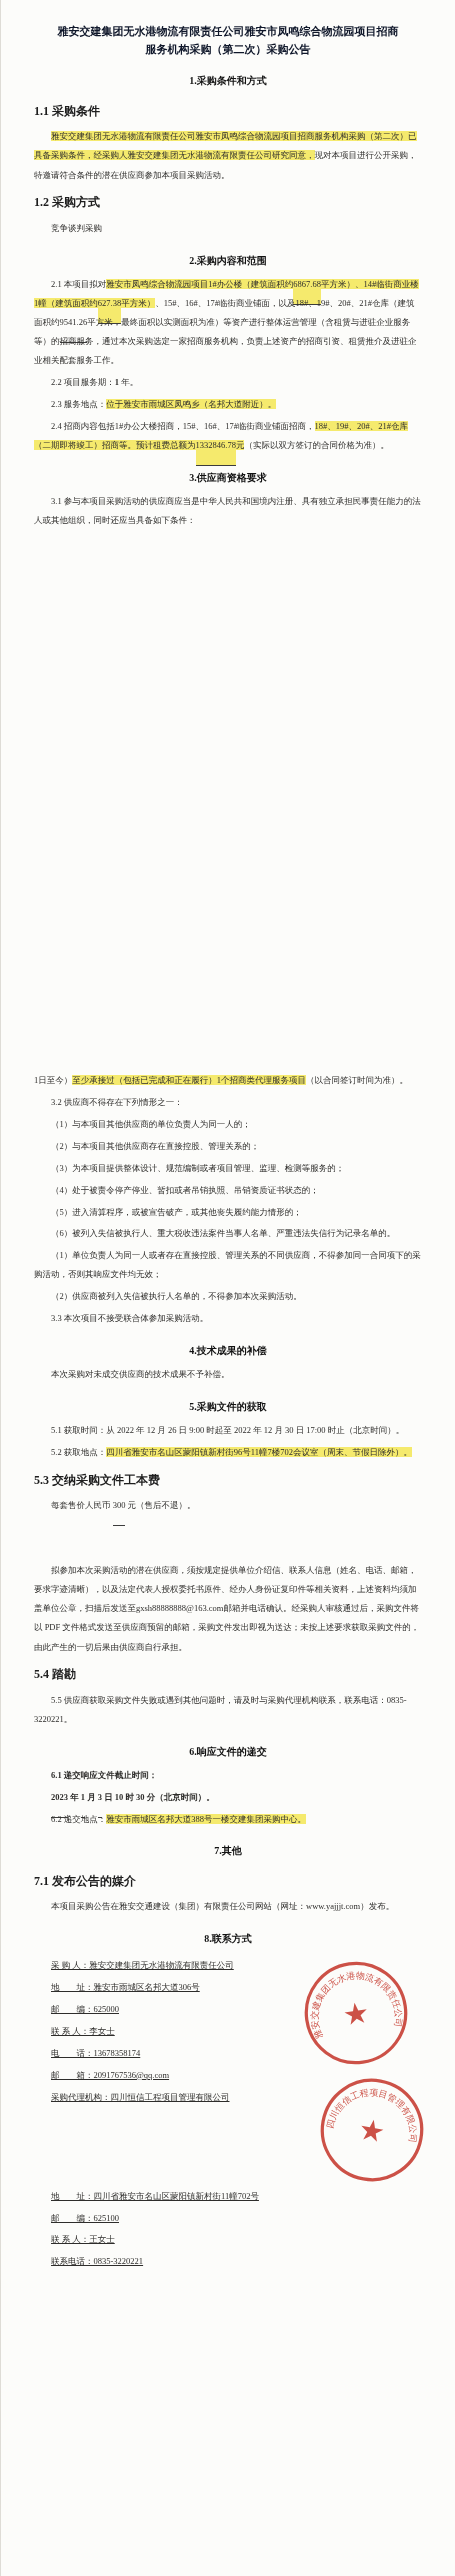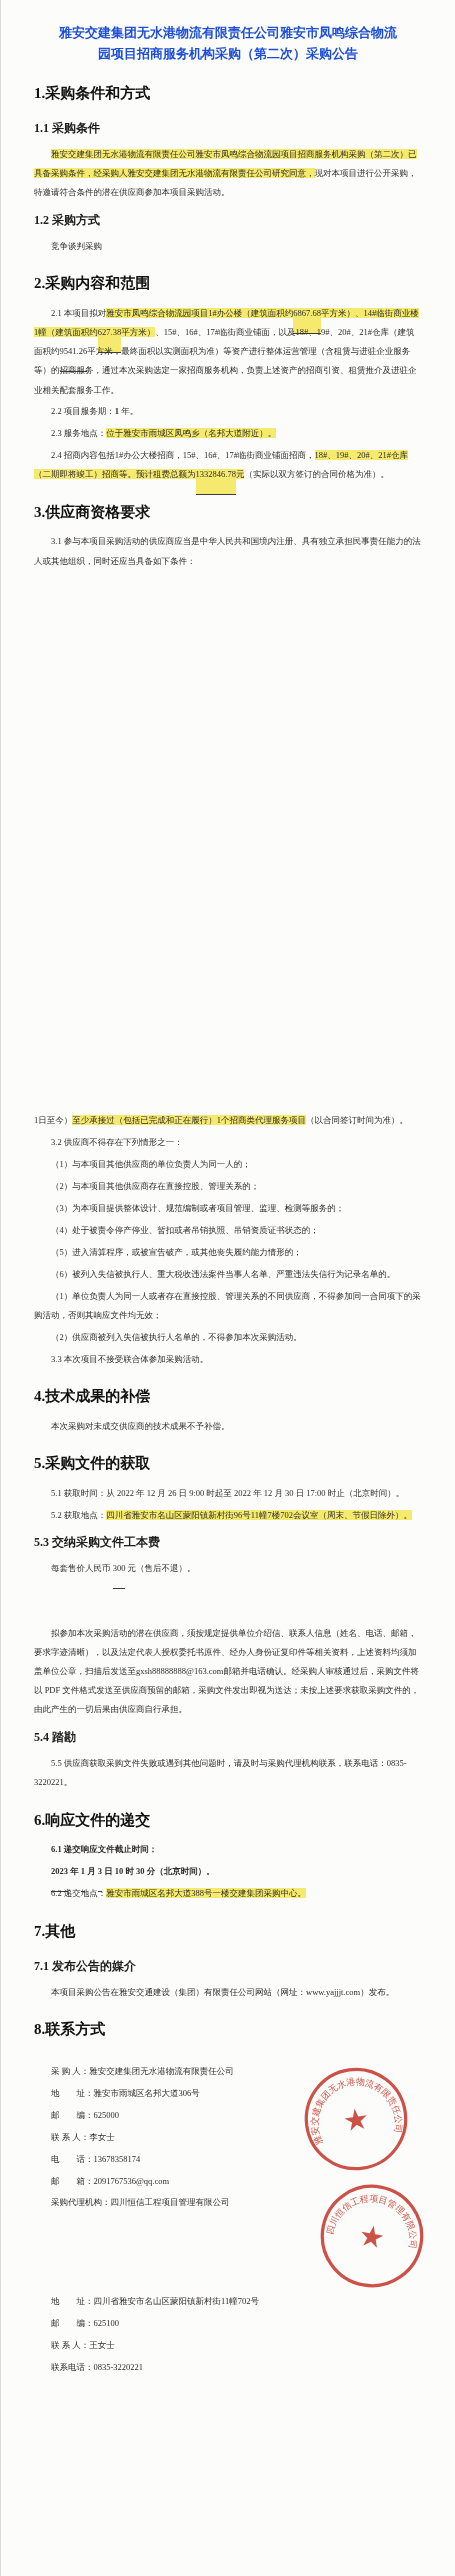--- a/index.html
+++ b/index.html
@@ -12,34 +12,34 @@
     border-right:0.6px solid #dedcd6;
     box-sizing:border-box;
     padding:19.4px 33px 0 33px;
     overflow:hidden;
     font-family:"Liberation Serif","DejaVu Serif",serif;
     color:#2e2d2b;
     font-size:8.5px;
     line-height:2.25;
   }
   .doc-title{
-    font-size:13px;font-weight:bold;color:#1d4ed8;
+    font-size:11px;font-weight:bold;color:#0f172a;
     text-align:center;line-height:1.65;
     max-width:342px;margin:2.3px auto 12.5px auto;
   }
   .blk{min-height:5.7px;}
-  .h1{font-weight:bold;font-size:15px;color:#121212;margin:11.4px 0 2.3px 0;}
+  .h1{font-weight:bold;font-size:10px;color:#121212;margin:11.4px 0 2.3px 0;text-align:center;}
   .h3{font-weight:bold;font-size:12px;color:#1e1e1e;margin:4.6px 0 1.1px 0;}
   .p{text-indent:2em;margin:2.8px 0;}
   .p.noind{text-indent:0;}
   .gap{margin:0;}
   .hl{background:#f5ea6d;}
   .u{border-bottom:0.6px solid #3c3c3c;padding-bottom:15px;}
   .b{font-weight:bold;}
-  .contact-wrap{position:relative;margin-top:15px;}
+  .contact-wrap{position:relative;margin-top:6px;text-decoration:underline;}
   .seal{position:absolute;opacity:0.88;pointer-events:none;}
 </style>
 </head>
 <body>
 
 <div class="page">
   <div class="doc-title">雅安交建集团无水港物流有限责任公司雅安市凤鸣综合物流园项目招商服务机构采购（第二次）采购公告</div>
   <div id="doc-main">
       <div class="blk h1"><span>1.采购条件和方式</span></div>
       <div class="blk h3"><span>1.1 采购条件</span></div>

